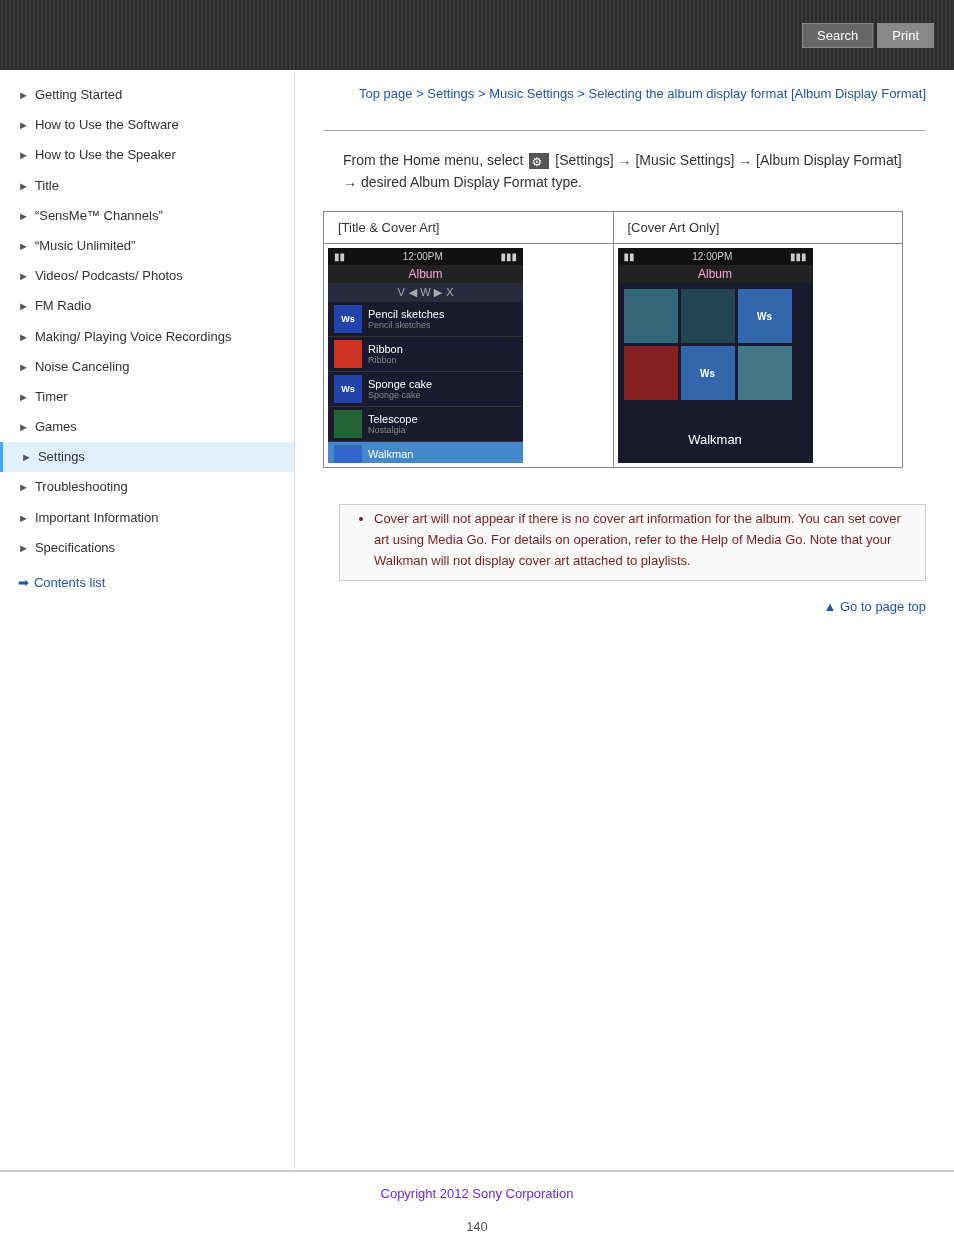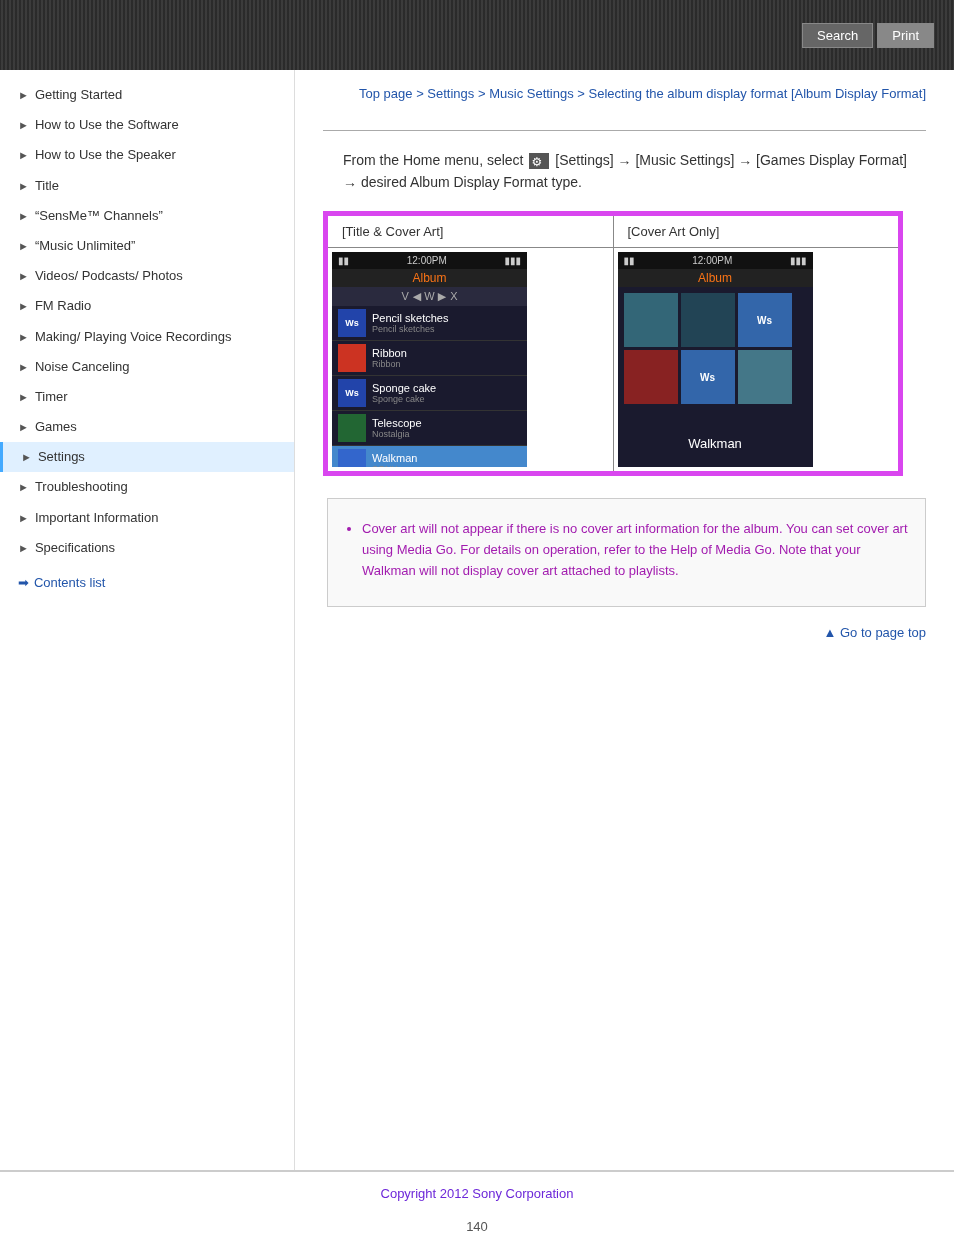--- a/index.html
+++ b/index.html
@@ -131,22 +131,22 @@
       content: '⚙';
       color: #fff;
       font-size: 12px;
       position: absolute;
       top: 0;
       left: 2px;
     }
 
     
     .comparison-table {
-      border: 5px solid #d946ef;
-      margin: 18px 0 22px 0;
+      border: 1px solid #d946ef;
+      margin: 18px 0 36px 0;
       width: 100%;
       max-width: 580px;
       border-collapse: collapse;
     }
     .comparison-table th {
       border: 1px solid #888;
       padding: 8px 14px;
       font-size: 13px;
       font-weight: normal;
       background: #fff;
@@ -180,21 +180,21 @@
       display: flex;
       justify-content: space-between;
       align-items: center;
       padding: 3px 6px;
       background: #111;
       color: #ccc;
       font-size: 10px;
     }
     .phone-title-bar {
       background: #222;
-      color: #f97316;
+      color: #f9a8d4;
       text-align: center;
       padding: 2px 0;
       font-size: 12px;
     }
     .phone-controls {
       display: flex;
       justify-content: center;
       gap: 4px;
       background: #2a2a3e;
       padding: 3px 0;
@@ -247,25 +247,25 @@
       left: 50%;
       transform: translateX(-50%);
       color: #fff;
       font-size: 13px;
     }
 
     
     .note-box {
       border: 1px solid #ccc;
       background: #f9f9f9;
-      padding: 20px 16px;
+      padding: 4px 16px;
       font-size: 13px;
       line-height: 1.6;
-      color: #a21caf;
-      margin: 10px 0 18px 4px;
+      color: #7f1d1d;
+      margin: 10px 0 18px 16px;
     }
     .note-box ul {
       list-style: disc;
       padding-left: 18px;
     }
     .note-box li { margin-bottom: 4px; }
 
     
     .go-to-top {
       text-align: right;
@@ -392,21 +392,21 @@
     <div class="page-title-area"></div>
 
 
     <div class="instruction-line">
       <span>From the Home menu, select</span>
       <span class="settings-icon-inline"></span>
       <span>[Settings]</span>
       <span> → </span>
       <span>[Music Settings]</span>
       <span> → </span>
-      <span>[Games Display Format]</span>
+      <span>[Album Display Format]</span>
       <br>
       <span>→ </span>
       <span>desired Album Display Format type.</span>
     </div>
 
     <table class="comparison-table">
       <thead>
         <tr>
           <th>[Title &amp; Cover Art]</th>
           <th>[Cover Art Only]</th>

